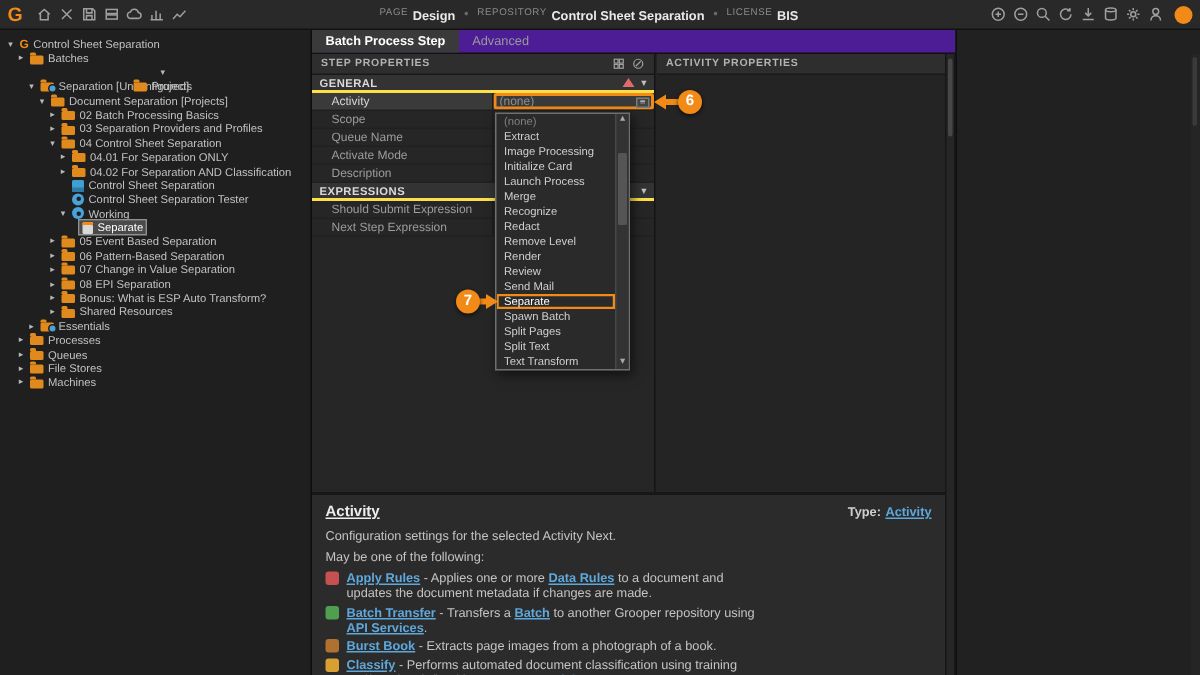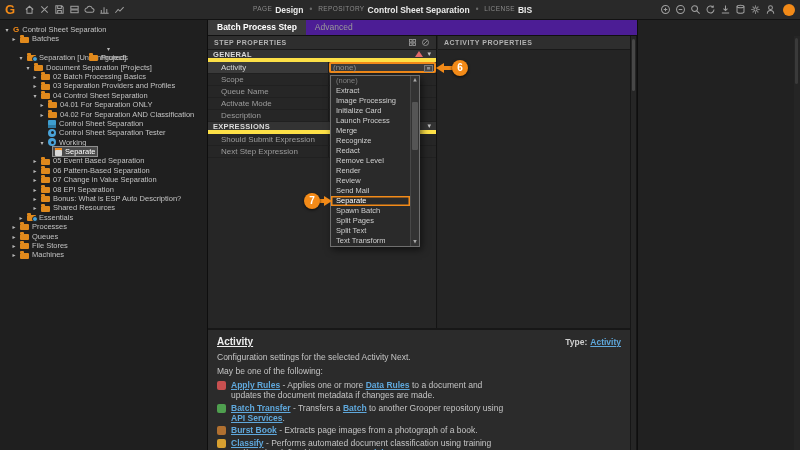--- a/index.html
+++ b/index.html
@@ -42,21 +42,21 @@
   .tab{padding:0 9px;font-size:8.5px;line-height:15px;color:#9a9a9a;cursor:default}
   .tab.active{background:#3a3a3a;color:#fff;font-weight:bold}
 
   #steppanel{position:absolute;left:0;top:16px;width:229px;height:292px;background:#262626;border-right:1px solid #141414}
   .phead{height:14px;background:#2e2e2e;border-bottom:1px solid #191919;display:flex;align-items:center;padding:0 6px}
   .phead-title{font-size:7px;font-weight:bold;color:#b2b2b2;letter-spacing:.5px}
   .phead-icons{margin-left:auto;display:flex;gap:3px}
   .phicon{width:10px;height:10px;display:flex;align-items:center;justify-content:center}
   .phicon svg{width:9px;height:9px}
 
-  .ghead{height:12px;background:#333333;display:flex;align-items:center;padding:0 5px;border-bottom:4px solid #fde047}
+  .ghead{height:12px;background:#333333;display:flex;align-items:center;padding:0 5px;border-bottom:2px solid #fde047}
   .ghead-label{font-size:7.5px;font-weight:bold;color:#dadada;letter-spacing:.3px}
   .ghead-right{margin-left:auto;display:flex;align-items:center;gap:4px}
   .warn-tri{width:0;height:0;border-left:4px solid transparent;border-right:4px solid transparent;border-bottom:6px solid #e26a6a}
   .ghead-chev{font-family:"DejaVu Sans",sans-serif;font-size:7px;color:#c0c0c0;line-height:12px}
 
   .prow{height:12px;display:flex;background:#262626;border-bottom:1px solid #202020}
   .prow.hi{background:#3a3a3a}
   .plabel{width:121px;flex:none;font-size:8px;color:#9c9c9c;line-height:12px;padding-left:13px;border-right:1px solid #1c1c1c;white-space:nowrap;overflow:hidden}
   .prow.hi .plabel{color:#d6d6d6}
   .pval{flex:1;position:relative;font-size:8px;color:#8f8f8f;line-height:12px;padding-left:4px;white-space:nowrap}
@@ -345,21 +345,21 @@
         <span class="texp">▸</span>
         <span class="tinner">
           <span class="tic ic-folder"></span>
           <span class="tlabel">08 EPI Separation</span>
         </span>
       </div>
       <div class="titem" style="padding-left: 31px;">
         <span class="texp">▸</span>
         <span class="tinner">
           <span class="tic ic-folder"></span>
-          <span class="tlabel">Bonus: What is ESP Auto Description?</span>
+          <span class="tlabel">Bonus: What is ESP Auto Transform?</span>
         </span>
       </div>
       <div class="titem" style="padding-left: 31px;">
         <span class="texp">▸</span>
         <span class="tinner">
           <span class="tic ic-folder"></span>
           <span class="tlabel">Shared Resources</span>
         </span>
       </div>
       <div class="titem" style="padding-left: 17px;">

